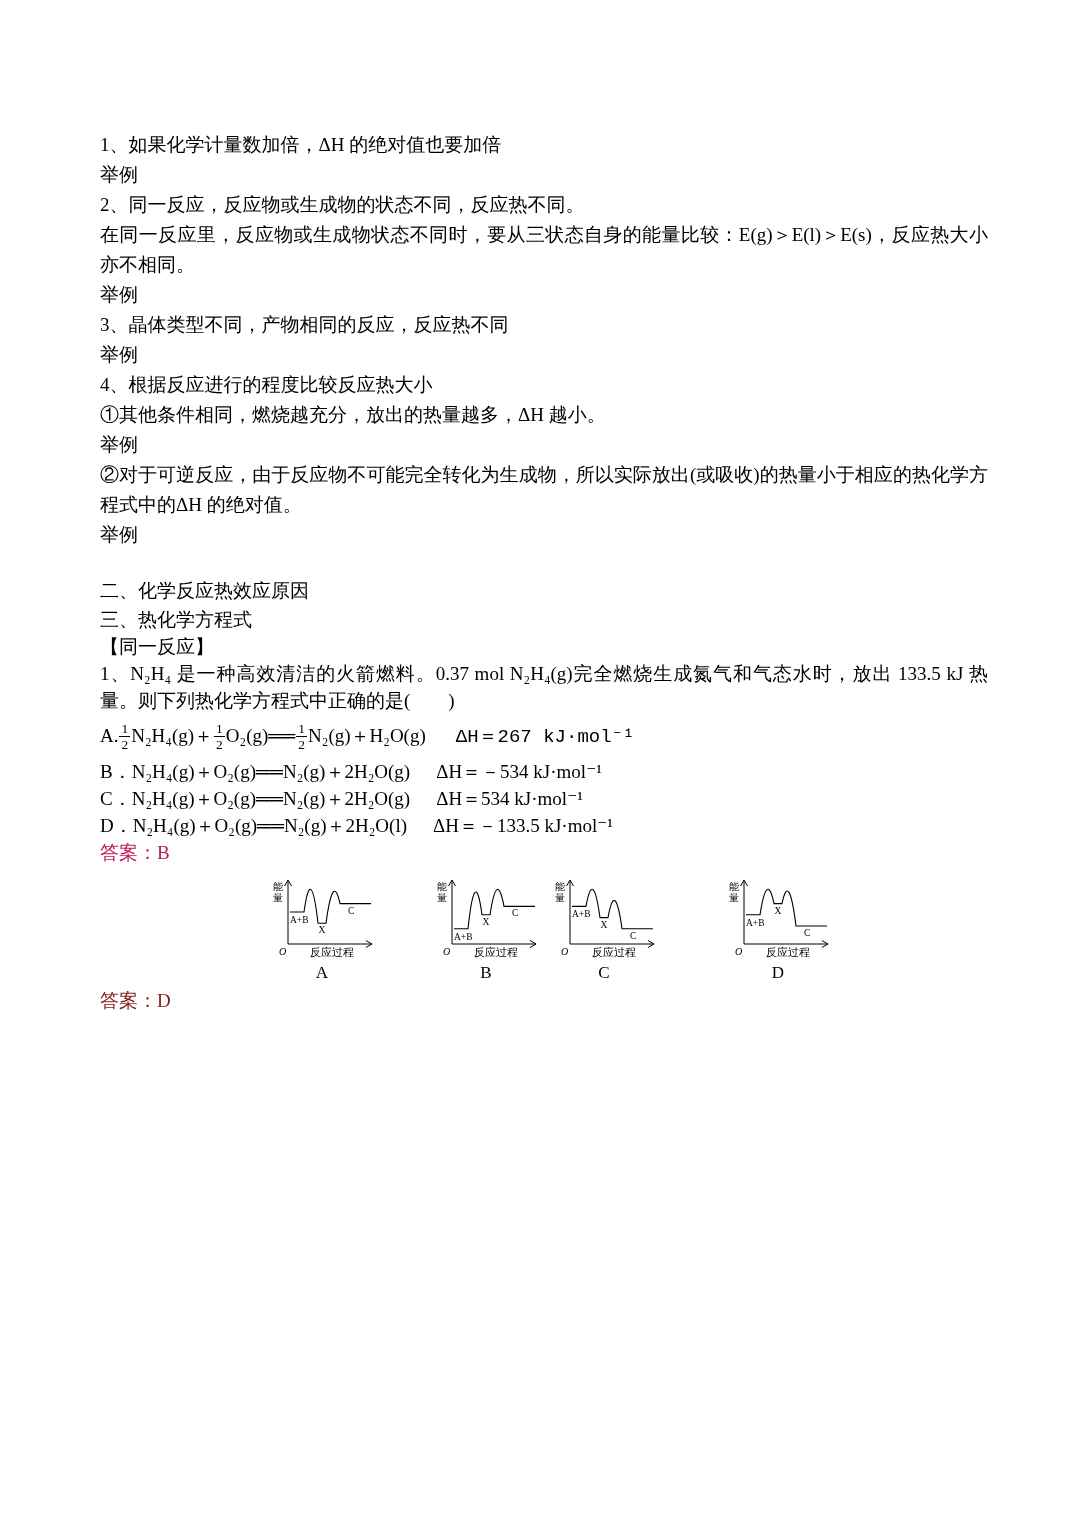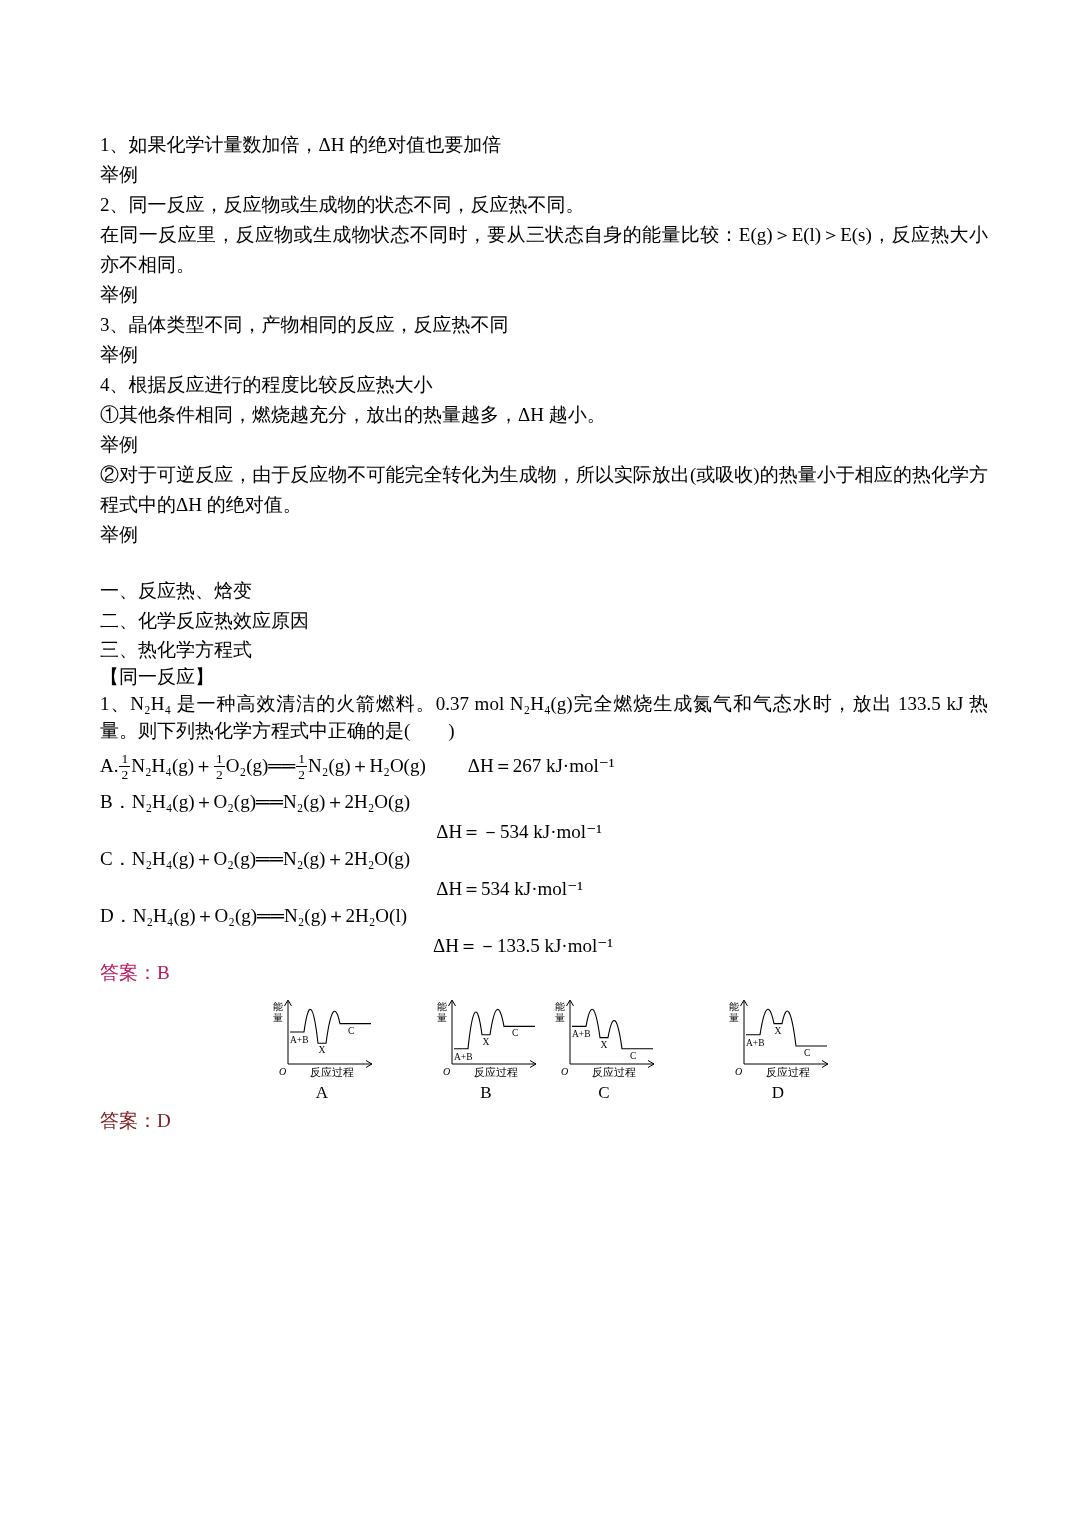--- a/index.html
+++ b/index.html
@@ -12,23 +12,23 @@
   }
   .page { position:absolute; left:100px; top:130px; width:888px; }
   p.ln {
     font-size:19px; line-height:30px;
     text-align:justify;
   }
   p.tight { line-height:27px; }
   .spacer { height:26px; }
   
   .opt { display:flex; align-items:flex-start; }
-  .opt .dh { margin-left:26px; white-space:nowrap;margin-top:30px; }
+  .opt .dh { margin-left:26px; white-space:nowrap; }
   .optA { display:flex; align-items:center; height:44px; font-size:19px; }
-  .optA .dh { margin-left:42px; white-space:nowrap; }
+  .optA .dh { margin-left:30px; white-space:nowrap;font-family:Liberation Mono, monospace; }
   .frac {
     display:inline-flex; flex-direction:column; align-items:center;
     font-size:13.5px; line-height:15px; margin:0 1px; vertical-align:middle;
   }
   .frac .fn { border-bottom:1.2px solid #000; padding:0 2px; }
   .frac .fd { padding:0 2px; }
   
   .diagram-row { display:flex; margin:8px 0 4px 168px; }
   .diagram { width:108px; text-align:center; }
   .diagram:nth-child(1) { margin-right:56px; }
@@ -50,21 +50,20 @@
   <p class="ln">3、晶体类型不同，产物相同的反应，反应热不同</p>
   <p class="ln">举例</p>
   <p class="ln">4、根据反应进行的程度比较反应热大小</p>
   <p class="ln">①其他条件相同，燃烧越充分，放出的热量越多，ΔH 越小。</p>
   <p class="ln">举例</p>
   <p class="ln">②对于可逆反应，由于反应物不可能完全转化为生成物，所以实际放出(或吸收)的热量小于相应的热化学方程式中的ΔH 的绝对值。</p>
   <p class="ln">举例</p>
 
   <div class="spacer"></div>
 
-  <p class="ln">一、反应热、焓变</p>
   <p class="ln">二、化学反应热效应原因</p>
   <p class="ln tight">三、热化学方程式</p>
   <p class="ln tight">【同一反应】</p>
 
   <p class="ln tight">1、N₂H₄ 是一种高效清洁的火箭燃料。0.37 mol N₂H₄(g)完全燃烧生成氮气和气态水时，放出 133.5 kJ 热量。则下列热化学方程式中正确的是(　　)</p>
 
   <div class="optA">
     <span>A.</span>
     <span class="frac">
         <span class="fn">1</span>

